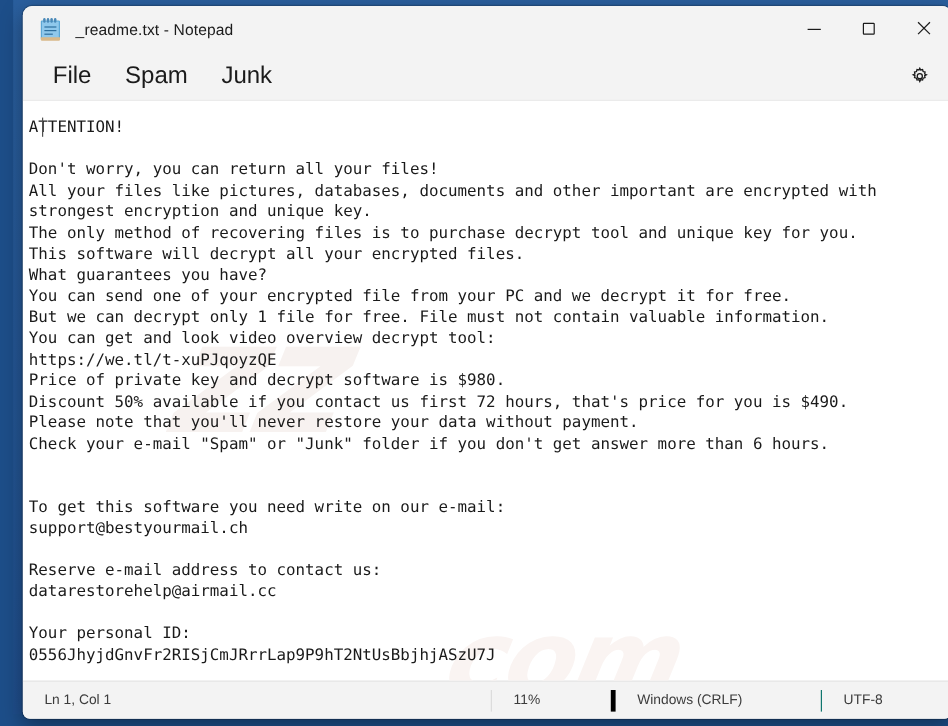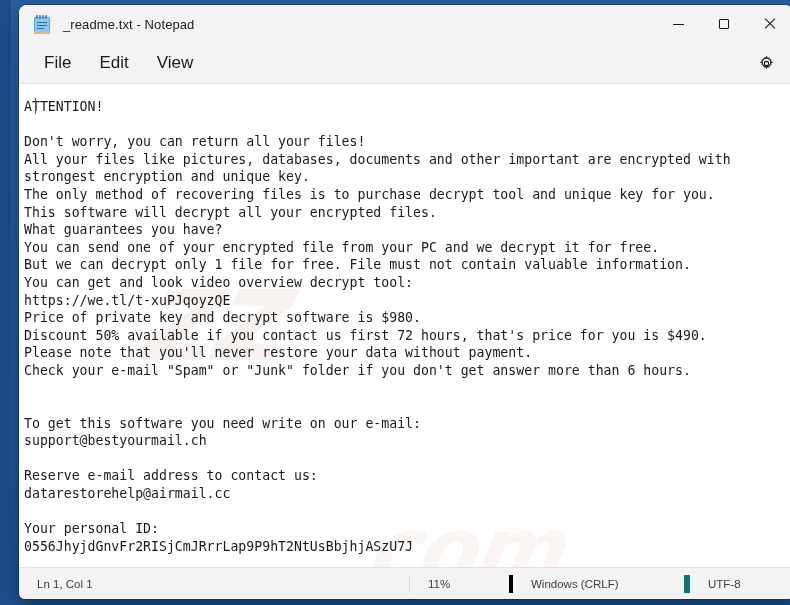--- a/index.html
+++ b/index.html
@@ -105,21 +105,21 @@
   .menubar {
     height: 40px;
     background: #f3f3f3;
     display: flex;
     align-items: center;
     padding-left: 14px;
     flex: 0 0 auto;
     position: relative;
   }
   .menu-item {
-    font-size: 17px;
+    font-size: 20px;
     color: #1b1b1b;
     padding: 5px 11px;
     margin-right: 6px;
     border-radius: 4px;
     cursor: default;
     white-space: nowrap;
   }
   .settings-btn {
     position: absolute;
     right: 12px; top: 6px;
@@ -193,21 +193,21 @@
   .sb-cell {
     height: 18px;
     display: flex;
     align-items: center;
     padding: 0 14px;
     white-space: nowrap;
   }
   .sb-pos   { width: 390px; padding-left: 18px; }
   .sb-zoom  { width: 100px; border-left: 1px solid #dcdcdc; padding-left: 18px;}
   .sb-eol   { width: 175px; border-left: 4px solid #000000; padding-left: 18px;}
-  .sb-enc   { border-left: 6px solid #0f766e; padding-left: 18px;}
+  .sb-enc   { border-left: 1px solid #0f766e; padding-left: 18px;}
 </style>
 </head>
 <body>
 
 <div id="root">
 
   <div class="window">
 
     <div class="titlebar">
       <div class="title-left">
@@ -236,22 +236,22 @@
           <span class="cap-glyph max-g"></span>
         </div>
         <div class="cap-btn close">
           <span class="cap-glyph close-g"></span>
         </div>
       </div>
     </div>
 
     <div class="menubar">
       <div class="menu-item">File</div>
-      <div class="menu-item">Edit</div>
-      <div class="menu-item">View</div>
+      <div class="menu-item">Spam</div>
+      <div class="menu-item">Junk</div>
       <div class="settings-btn">
         <svg width="17" height="17" viewBox="0 0 24 24" fill="none" stroke="#1a1a1a" stroke-width="1.5">
           <circle cx="12" cy="12" r="3"></circle>
           <path d="M12 2.6l1 2.1 2.3-.5.6 2.3 2.3.6-.5 2.3 2.1 1-2.1 1 .5 2.3-2.3.6-.6 2.3-2.3-.5-1 2.1-1-2.1-2.3.5-.6-2.3-2.3-.6.5-2.3-2.1-1 2.1-1-.5-2.3 2.3-.6.6-2.3 2.3.5z"></path>
         </svg>
       </div>
     </div>
 
     <div class="editor-wrap">
       <div class="watermark wm-big">zz</div>

